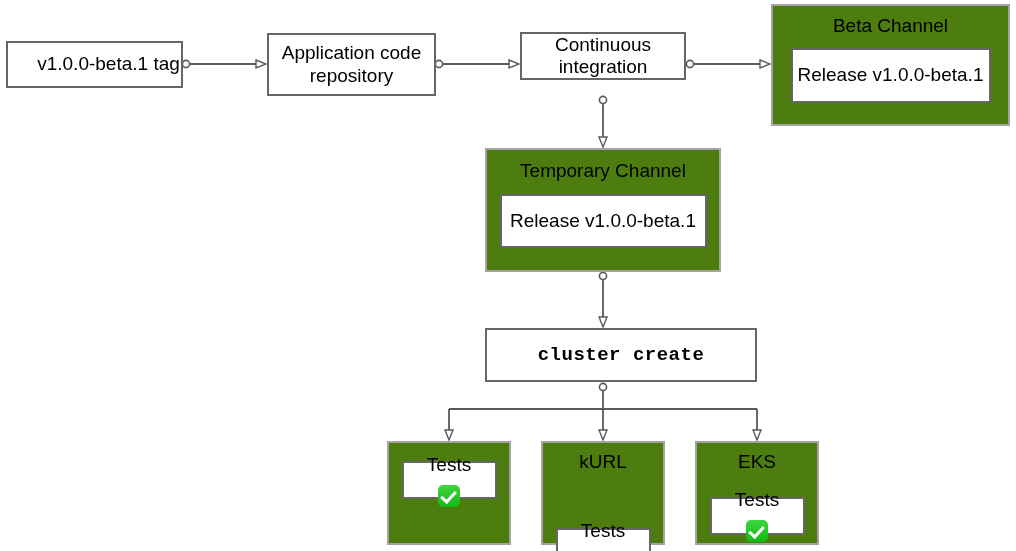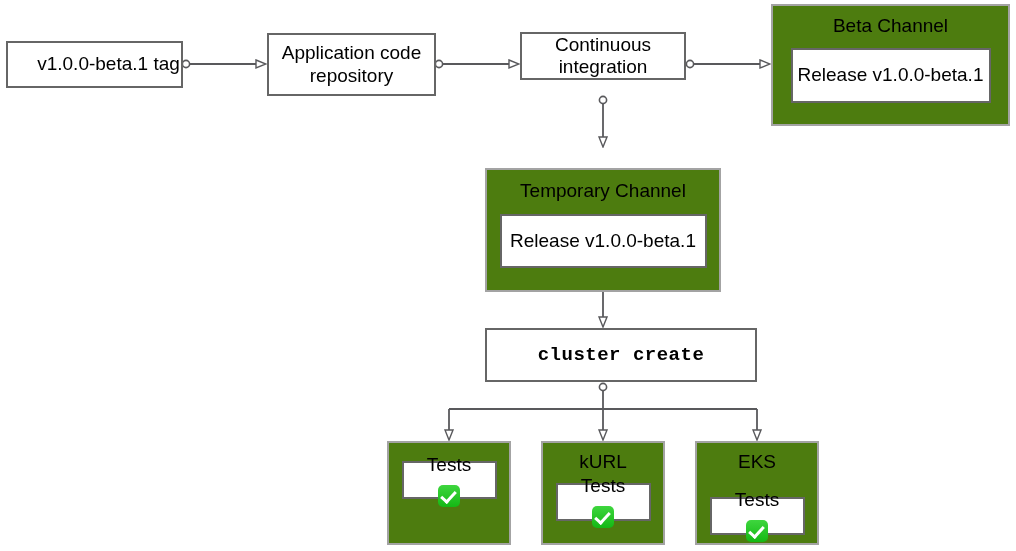--- a/index.html
+++ b/index.html
@@ -159,41 +159,41 @@
     <span>Continuous integration</span>
   </div>
 
   <div class="container-node" style="left:771px; top:4px; width:239px; height:122px; padding-top:9px;">
     <div class="container-title">Beta Channel</div>
     <div class="inner-box" style="width:200px; height:55px; margin-top:11px;">
       <span>Release v1.0.0-beta.1</span>
     </div>
   </div>
 
-  <div class="container-node" style="left:485px; top:148px; width:236px; height:124px; padding-top:10px;margin-top:20px;">
+  <div class="container-node" style="left:485px; top:148px; width:236px; height:124px; padding-top:10px;">
     <div class="container-title">Temporary Channel</div>
     <div class="inner-box" style="width:207px; height:54px; margin-top:12px;">
       <span>Release v1.0.0-beta.1</span>
     </div>
   </div>
 
   <div class="node mono-node" style="left:485px; top:328px; width:272px; height:54px;text-align:center;">
     <span>cluster create</span>
   </div>
 
   <div class="container-node" style="left:387px; top:441px; width:124px; height:104px; padding-top:8px;">
     <div class="inner-box" style="width:95px; height:38px; margin-top:10px;">
       <span class="tests-row">
         <span>Tests</span>
         <span class="check-badge"></span>
       </span>
     </div>
   </div>
 
-  <div class="container-node" style="left:541px; top:441px; width:124px; height:104px; padding-top:8px;">
+  <div class="container-node" style="left:541px; top:441px; width:124px; height:104px; padding-top:8px;gap:45px;">
     <div class="container-title">kURL</div>
     <div class="inner-box" style="width:95px; height:38px; margin-top:10px;">
       <span class="tests-row">
         <span>Tests</span>
         <span class="check-badge"></span>
       </span>
     </div>
   </div>
 
   <div class="container-node" style="left:695px; top:441px; width:124px; height:104px; padding-top:8px;gap:14px;">

